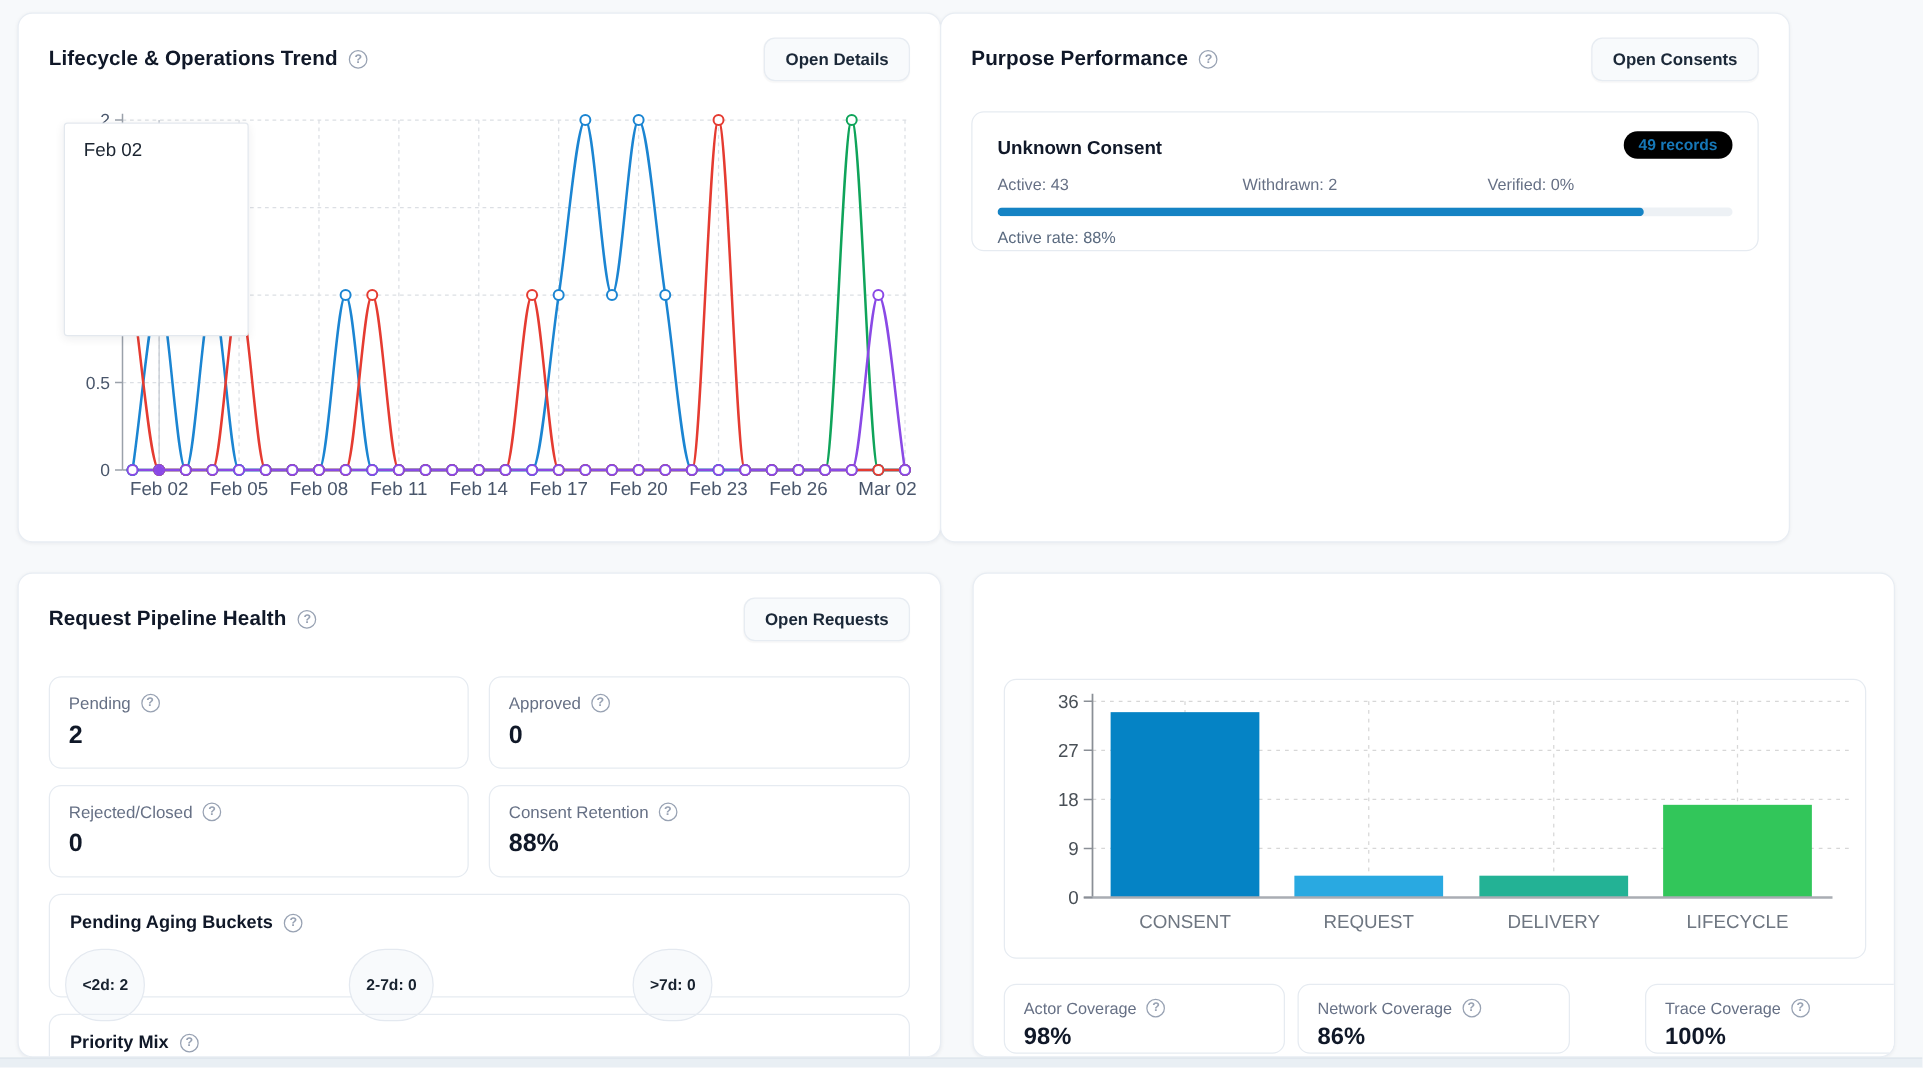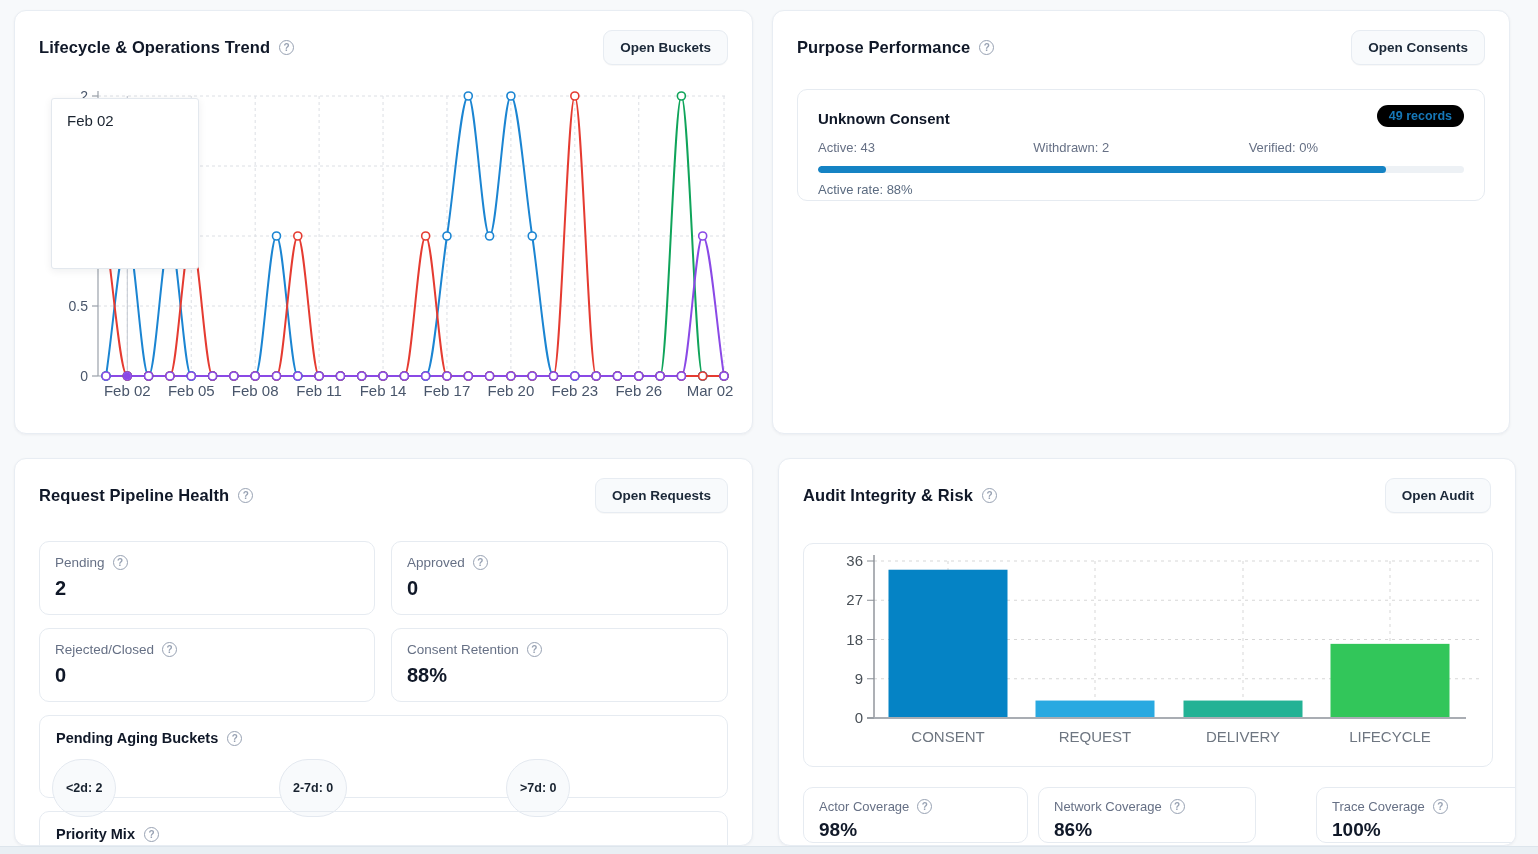--- a/index.html
+++ b/index.html
@@ -2,21 +2,21 @@
 <html><head>
 <meta charset="utf-8">
 <style>
   * { margin:0; padding:0; box-sizing:border-box; }
   html,body { width:1538px; height:854px; overflow:hidden; }
   body { background:#f7f9fb; font-family:"Liberation Sans", sans-serif; position:relative; color:#101828; }
 
   .card { position:absolute; background:#ffffff; border:1px solid #e8edf3; border-radius:12px;
           box-shadow:0 1px 3px rgba(15,23,42,.05); }
   #card-trend    { left:14px;  top:10px;  width:739px; height:424px; }
-  #card-purpose  { left:772px; top:10px;  width:738px; height:424px; }
+  #card-purpose  { left:752px; top:10px;  width:680px; height:424px; }
   #card-pipeline { left:14px;  top:458px; width:739px; height:388px; overflow:hidden; }
   #card-audit    { left:778px; top:458px; width:738px; height:388px; overflow:hidden; }
 
   .card-head { position:absolute; left:24px; right:24px; top:20px; height:32px;
                display:flex; align-items:center; justify-content:space-between; z-index:6; }
   .head-left { display:flex; align-items:center; gap:9px; }
   .card-title { font-size:16.5px; font-weight:700; color:#101828; letter-spacing:.1px; }
   .help { display:inline-flex; align-items:center; justify-content:center; width:15px; height:15px;
           border:1.4px solid #98a2b3; border-radius:50%; color:#98a2b3; font-size:10px; font-weight:700; flex:0 0 auto; }
   .help::after { content:"?"; }
@@ -79,21 +79,21 @@
 </style>
 </head>
 <body>
 
 <section class="card" id="card-trend">
   <div class="card-head">
     <div class="head-left">
       <span class="card-title">Lifecycle &amp; Operations Trend</span>
       <span class="help"></span>
     </div>
-    <button class="btn">Open Buckets</button>
+    <button class="btn">Open Details</button>
   </div>
   <svg id="trend-svg" width="739" height="424" viewBox="0 0 739 424">
       <line x1="83" y1="295" x2="713" y2="295" stroke="#dcdfe4" stroke-width="1" stroke-dasharray="3,3"></line>
       <line x1="83" y1="225" x2="713" y2="225" stroke="#dcdfe4" stroke-width="1" stroke-dasharray="3,3"></line>
       <line x1="83" y1="155" x2="713" y2="155" stroke="#dcdfe4" stroke-width="1" stroke-dasharray="3,3"></line>
       <line x1="83" y1="85" x2="713" y2="85" stroke="#dcdfe4" stroke-width="1" stroke-dasharray="3,3"></line>
       <line x1="112.3103448275862" y1="85" x2="112.3103448275862" y2="365" stroke="#dcdfe4" stroke-width="1" stroke-dasharray="3,3"></line>
       <line x1="176.24137931034483" y1="85" x2="176.24137931034483" y2="365" stroke="#dcdfe4" stroke-width="1" stroke-dasharray="3,3"></line>
       <line x1="240.17241379310343" y1="85" x2="240.17241379310343" y2="365" stroke="#dcdfe4" stroke-width="1" stroke-dasharray="3,3"></line>
       <line x1="304.1034482758621" y1="85" x2="304.1034482758621" y2="365" stroke="#dcdfe4" stroke-width="1" stroke-dasharray="3,3"></line>
@@ -334,27 +334,20 @@
 
   <div class="wide-box" id="box-priority">
     <div class="wide-title-row">
       <span>Priority Mix</span>
       <span class="help"></span>
     </div>
   </div>
 </section>
 
 <section class="card" id="card-audit">
-  <div class="card-head">
-    <div class="head-left">
-      <span class="card-title">Audit Integrity &amp; Risk</span>
-      <span class="help"></span>
-    </div>
-    <button class="btn">Open Audit</button>
-  </div>
 
   <div class="audit-chart-box">
     <svg id="audit-svg" width="690" height="224" viewBox="0 0 690 224">
         <line x1="70" y1="134.75" x2="676" y2="134.75" stroke="#d7d7d7" stroke-width="1" stroke-dasharray="3,4"></line>
         <line x1="70" y1="95.5" x2="676" y2="95.5" stroke="#d7d7d7" stroke-width="1" stroke-dasharray="3,4"></line>
         <line x1="70" y1="56.250000000000014" x2="676" y2="56.250000000000014" stroke="#d7d7d7" stroke-width="1" stroke-dasharray="3,4"></line>
         <line x1="70" y1="17" x2="676" y2="17" stroke="#d7d7d7" stroke-width="1" stroke-dasharray="3,4"></line>
         <line x1="144" y1="17" x2="144" y2="174" stroke="#d7d7d7" stroke-width="1" stroke-dasharray="3,4"></line>
         <line x1="291" y1="17" x2="291" y2="174" stroke="#d7d7d7" stroke-width="1" stroke-dasharray="3,4"></line>
         <line x1="439" y1="17" x2="439" y2="174" stroke="#d7d7d7" stroke-width="1" stroke-dasharray="3,4"></line>

